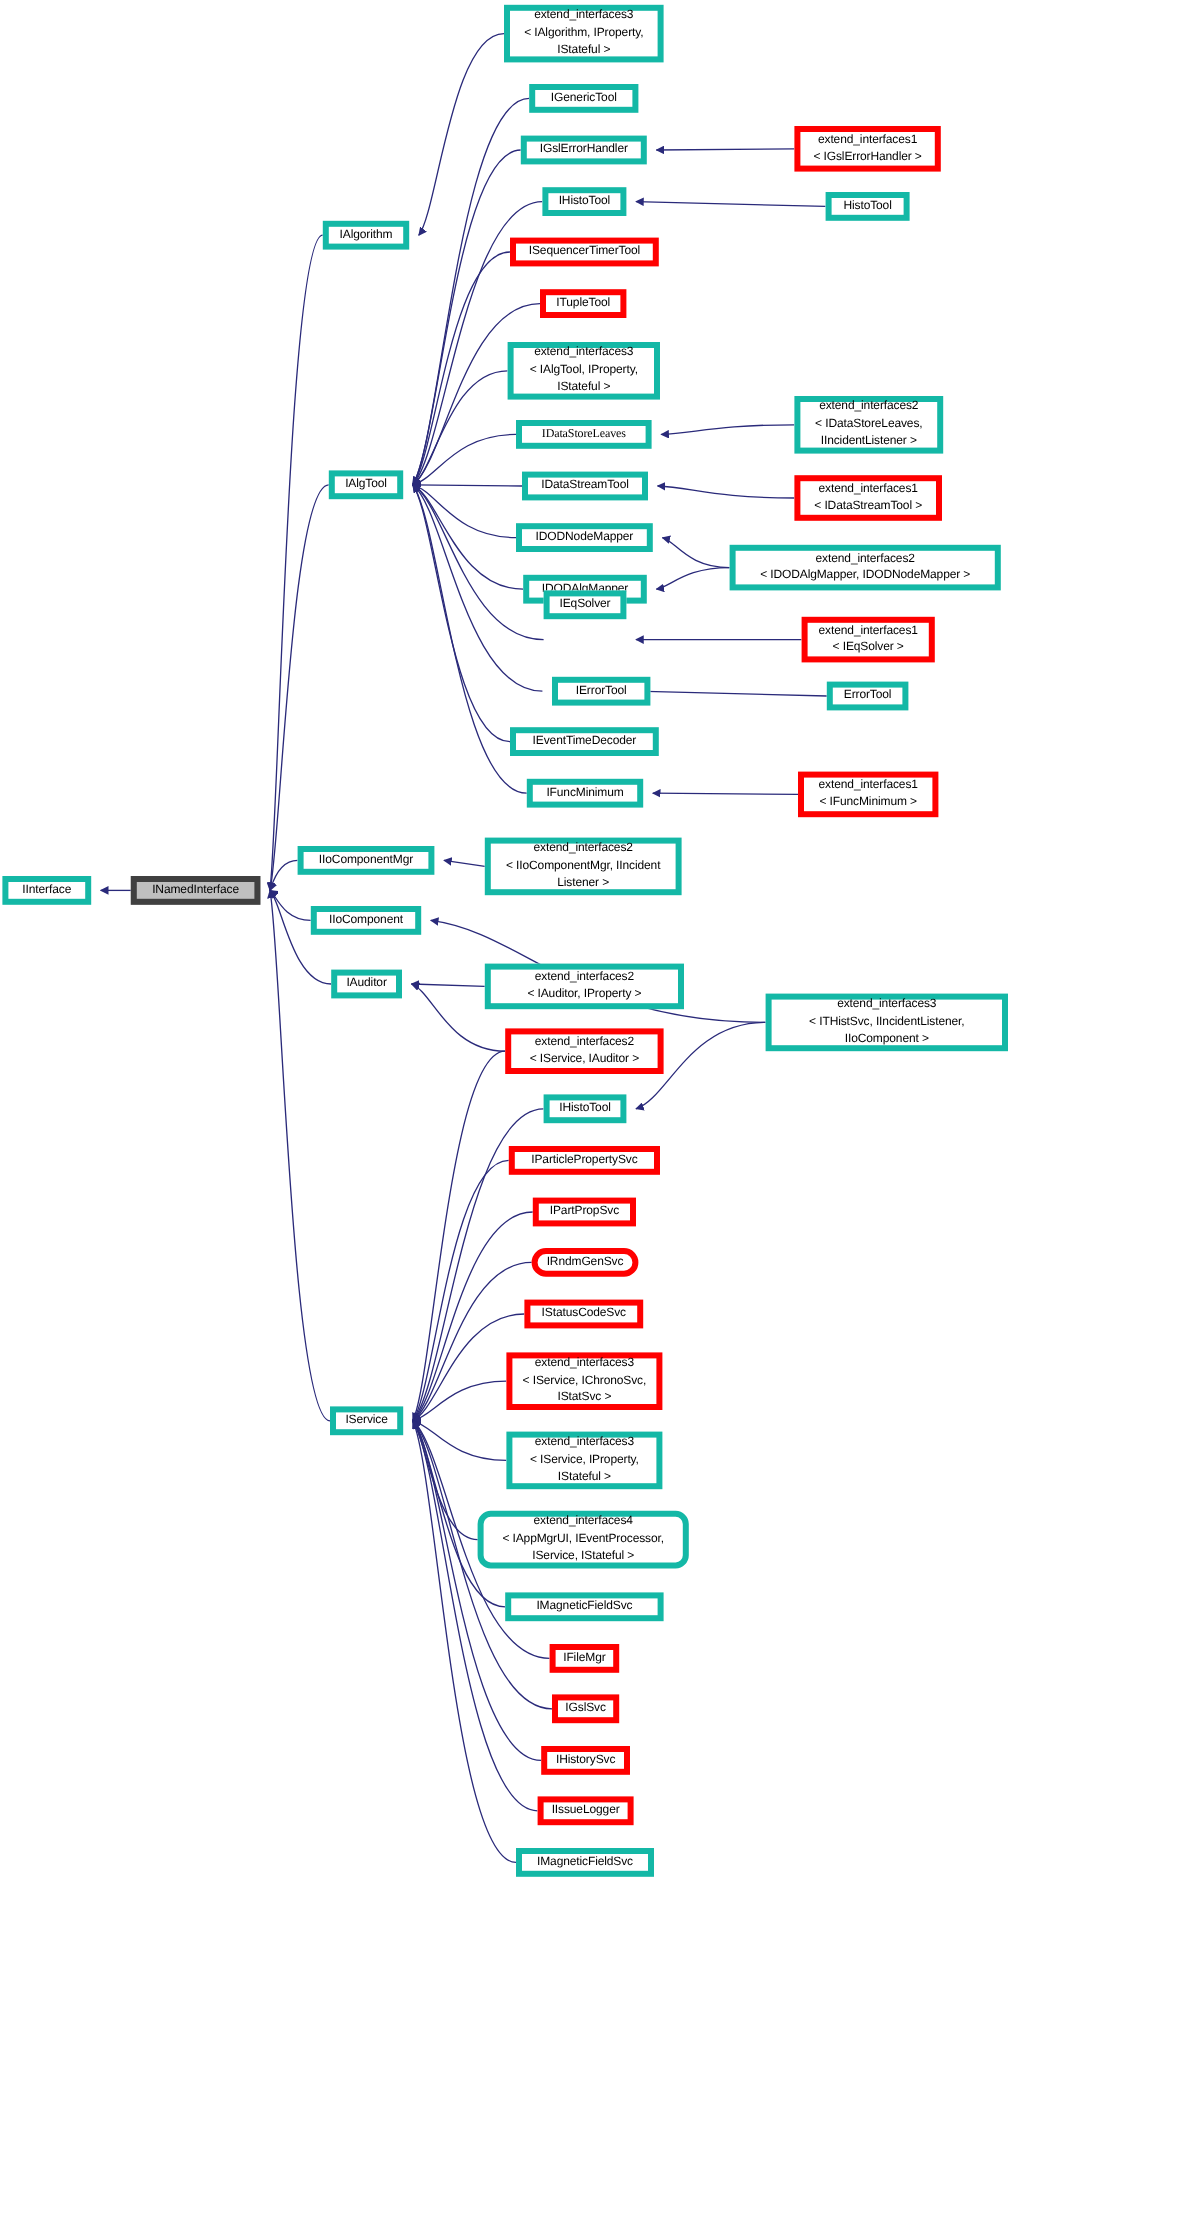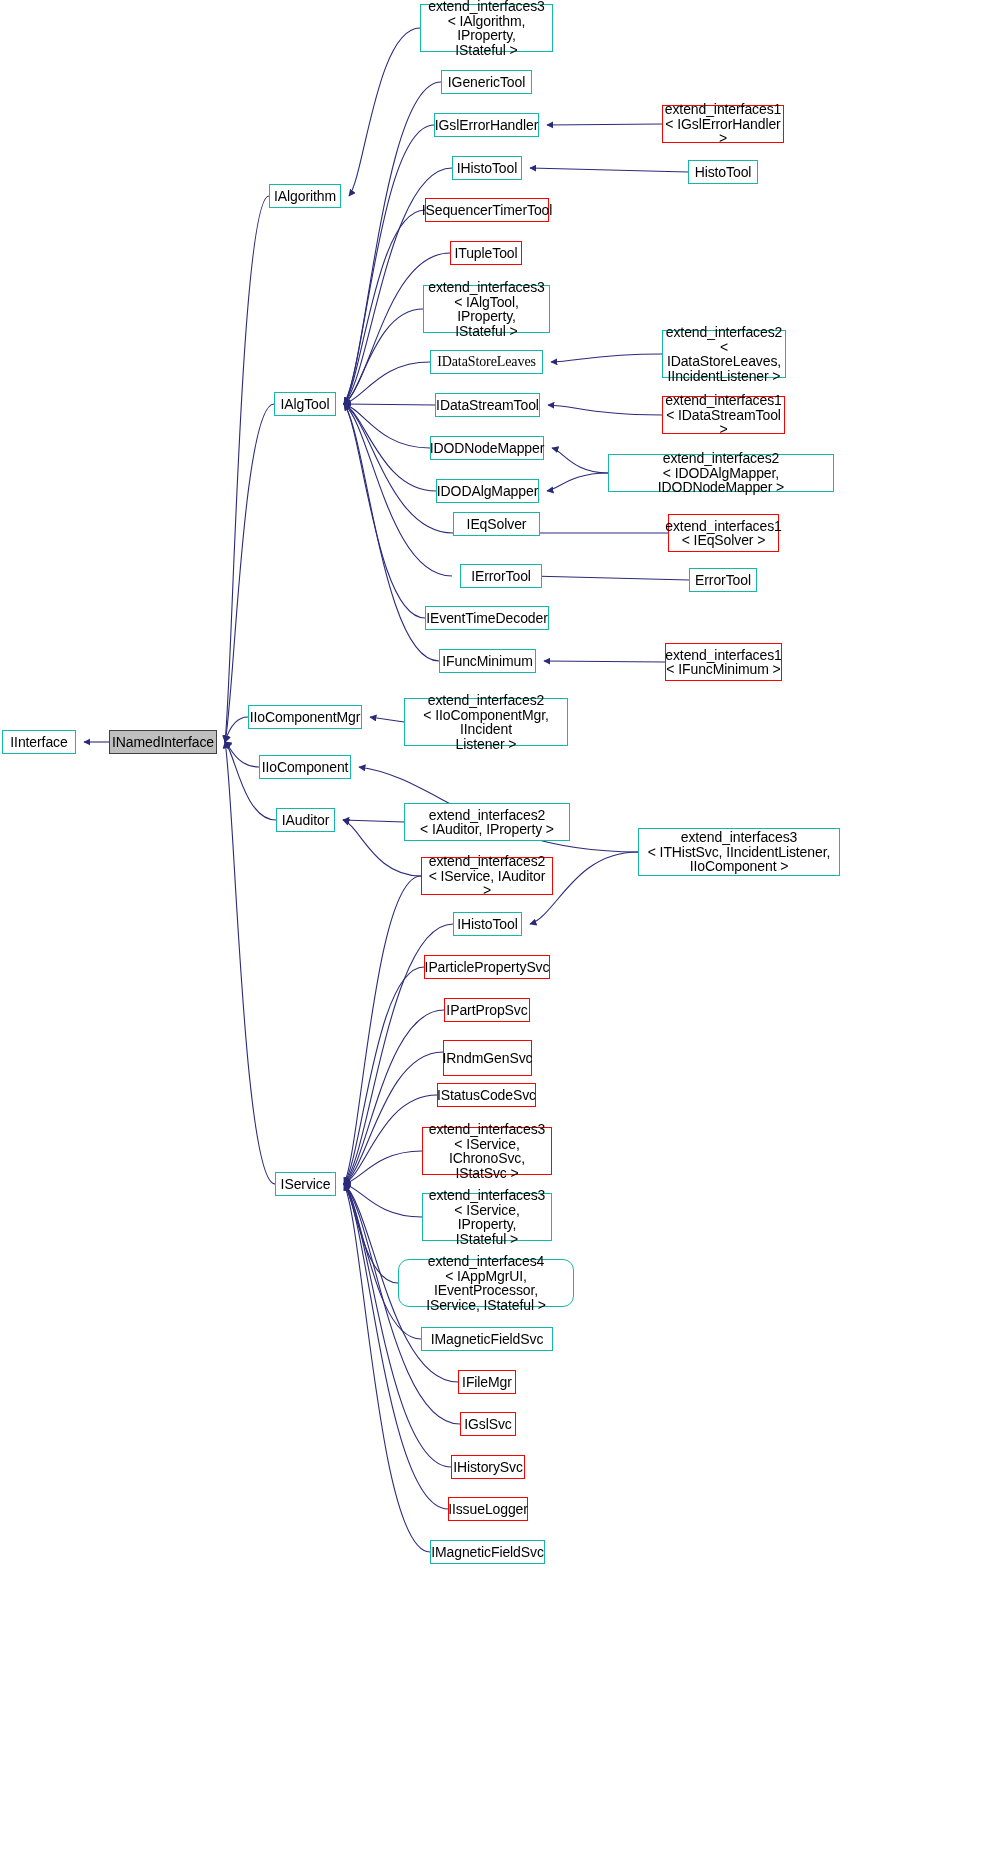--- a/index.html
+++ b/index.html
@@ -24,23 +24,23 @@
     pointer-events: none;
   }
   .node {
     position: absolute;
     box-sizing: border-box;
     display: flex;
     align-items: center;
     justify-content: center;
     text-align: center;
     background: #ffffff;
-    border: 1px solid #14b8a6;
+    border: 5px solid #14b8a6;
     color: #000000;
-    font-size: 14px;
+    font-size: 10px;
     line-height: 14.5px;
     letter-spacing: -0.1px;
     white-space: pre-line;
     padding: 0 3px;
     z-index: 5;
   }
   .node.red {
     border-color: #ff0000;
   }
   .node.root {
@@ -126,21 +126,21 @@
     <div class="node" style="left: 452px; top: 156px; width: 70px; height: 24px;">IHistoTool</div>
     <div class="node red" style="left: 425px; top: 198px; width: 124px; height: 24px;">ISequencerTimerTool</div>
     <div class="node red" style="left: 450px; top: 241px; width: 72px; height: 24px;">ITupleTool</div>
     <div class="node" style="left: 423px; top: 285px; width: 127px; height: 48px;">extend_interfaces3
 &lt; IAlgTool, IProperty,
 IStateful &gt;</div>
     <div class="node" style="left: 430px; top: 350px; width: 113px; height: 24px; font-family: Liberation Serif, serif;">IDataStoreLeaves</div>
     <div class="node" style="left: 435px; top: 393px; width: 105px; height: 24px;">IDataStreamTool</div>
     <div class="node" style="left: 430px; top: 436px; width: 114px; height: 24px;">IDODNodeMapper</div>
     <div class="node" style="left: 436px; top: 479px; width: 103px; height: 24px;">IDODAlgMapper</div>
-    <div class="node" style="left: 453px; top: 492px; width: 87px; height: 24px; margin-top: 20px;">IEqSolver</div>
+    <div class="node" style="left: 453px; top: 492px; width: 69px; height: 24px;">IEqSolver</div>
     <div class="node" style="left: 460px; top: 564px; width: 82px; height: 24px; text-align: center;">IErrorTool</div>
     <div class="node" style="left: 425px; top: 606px; width: 124px; height: 24px;">IEventTimeDecoder</div>
     <div class="node" style="left: 439px; top: 649px; width: 97px; height: 24px;">IFuncMinimum</div>
     <div class="node red" style="left: 662px; top: 105px; width: 122px; height: 38px;">extend_interfaces1
 &lt; IGslErrorHandler &gt;</div>
     <div class="node" style="left: 688px; top: 160px; width: 70px; height: 24px;">HistoTool</div>
     <div class="node" style="left: 662px; top: 330px; width: 124px; height: 48px;">extend_interfaces2
 &lt; IDataStoreLeaves,
 IIncidentListener &gt;</div>
     <div class="node red" style="left: 662px; top: 396px; width: 123px; height: 38px;">extend_interfaces1
@@ -158,21 +158,21 @@
     <div class="node" style="left: 404px; top: 803px; width: 166px; height: 38px;">extend_interfaces2
 &lt; IAuditor, IProperty &gt;</div>
     <div class="node red" style="left: 421px; top: 857px; width: 132px; height: 38px;">extend_interfaces2
 &lt; IService, IAuditor &gt;</div>
     <div class="node" style="left: 638px; top: 828px; width: 202px; height: 48px;">extend_interfaces3
 &lt; ITHistSvc, IIncidentListener,
 IIoComponent &gt;</div>
     <div class="node" style="left: 453px; top: 912px; width: 69px; height: 24px;">IHistoTool</div>
     <div class="node red" style="left: 424px; top: 955px; width: 126px; height: 24px;">IParticlePropertySvc</div>
     <div class="node red" style="left: 444px; top: 998px; width: 86px; height: 24px;">IPartPropSvc</div>
-    <div class="node red" style="left: 443px; top: 1040px; width: 89px; height: 36px;">IRndmGenSvc</div>
+    <div class="node red" style="left: 443px; top: 1040px; width: 89px; height: 24px; border-radius: 12px;">IRndmGenSvc</div>
     <div class="node red" style="left: 437px; top: 1083px; width: 99px; height: 24px;">IStatusCodeSvc</div>
     <div class="node red" style="left: 422px; top: 1127px; width: 130px; height: 48px;">extend_interfaces3
 &lt; IService, IChronoSvc,
 IStatSvc &gt;</div>
     <div class="node" style="left: 422px; top: 1193px; width: 130px; height: 48px;">extend_interfaces3
 &lt; IService, IProperty,
 IStateful &gt;</div>
     <div class="node" style="left: 398px; top: 1259px; width: 176px; height: 48px; border-radius: 11px;">extend_interfaces4
 &lt; IAppMgrUI, IEventProcessor,
 IService, IStateful &gt;</div>

